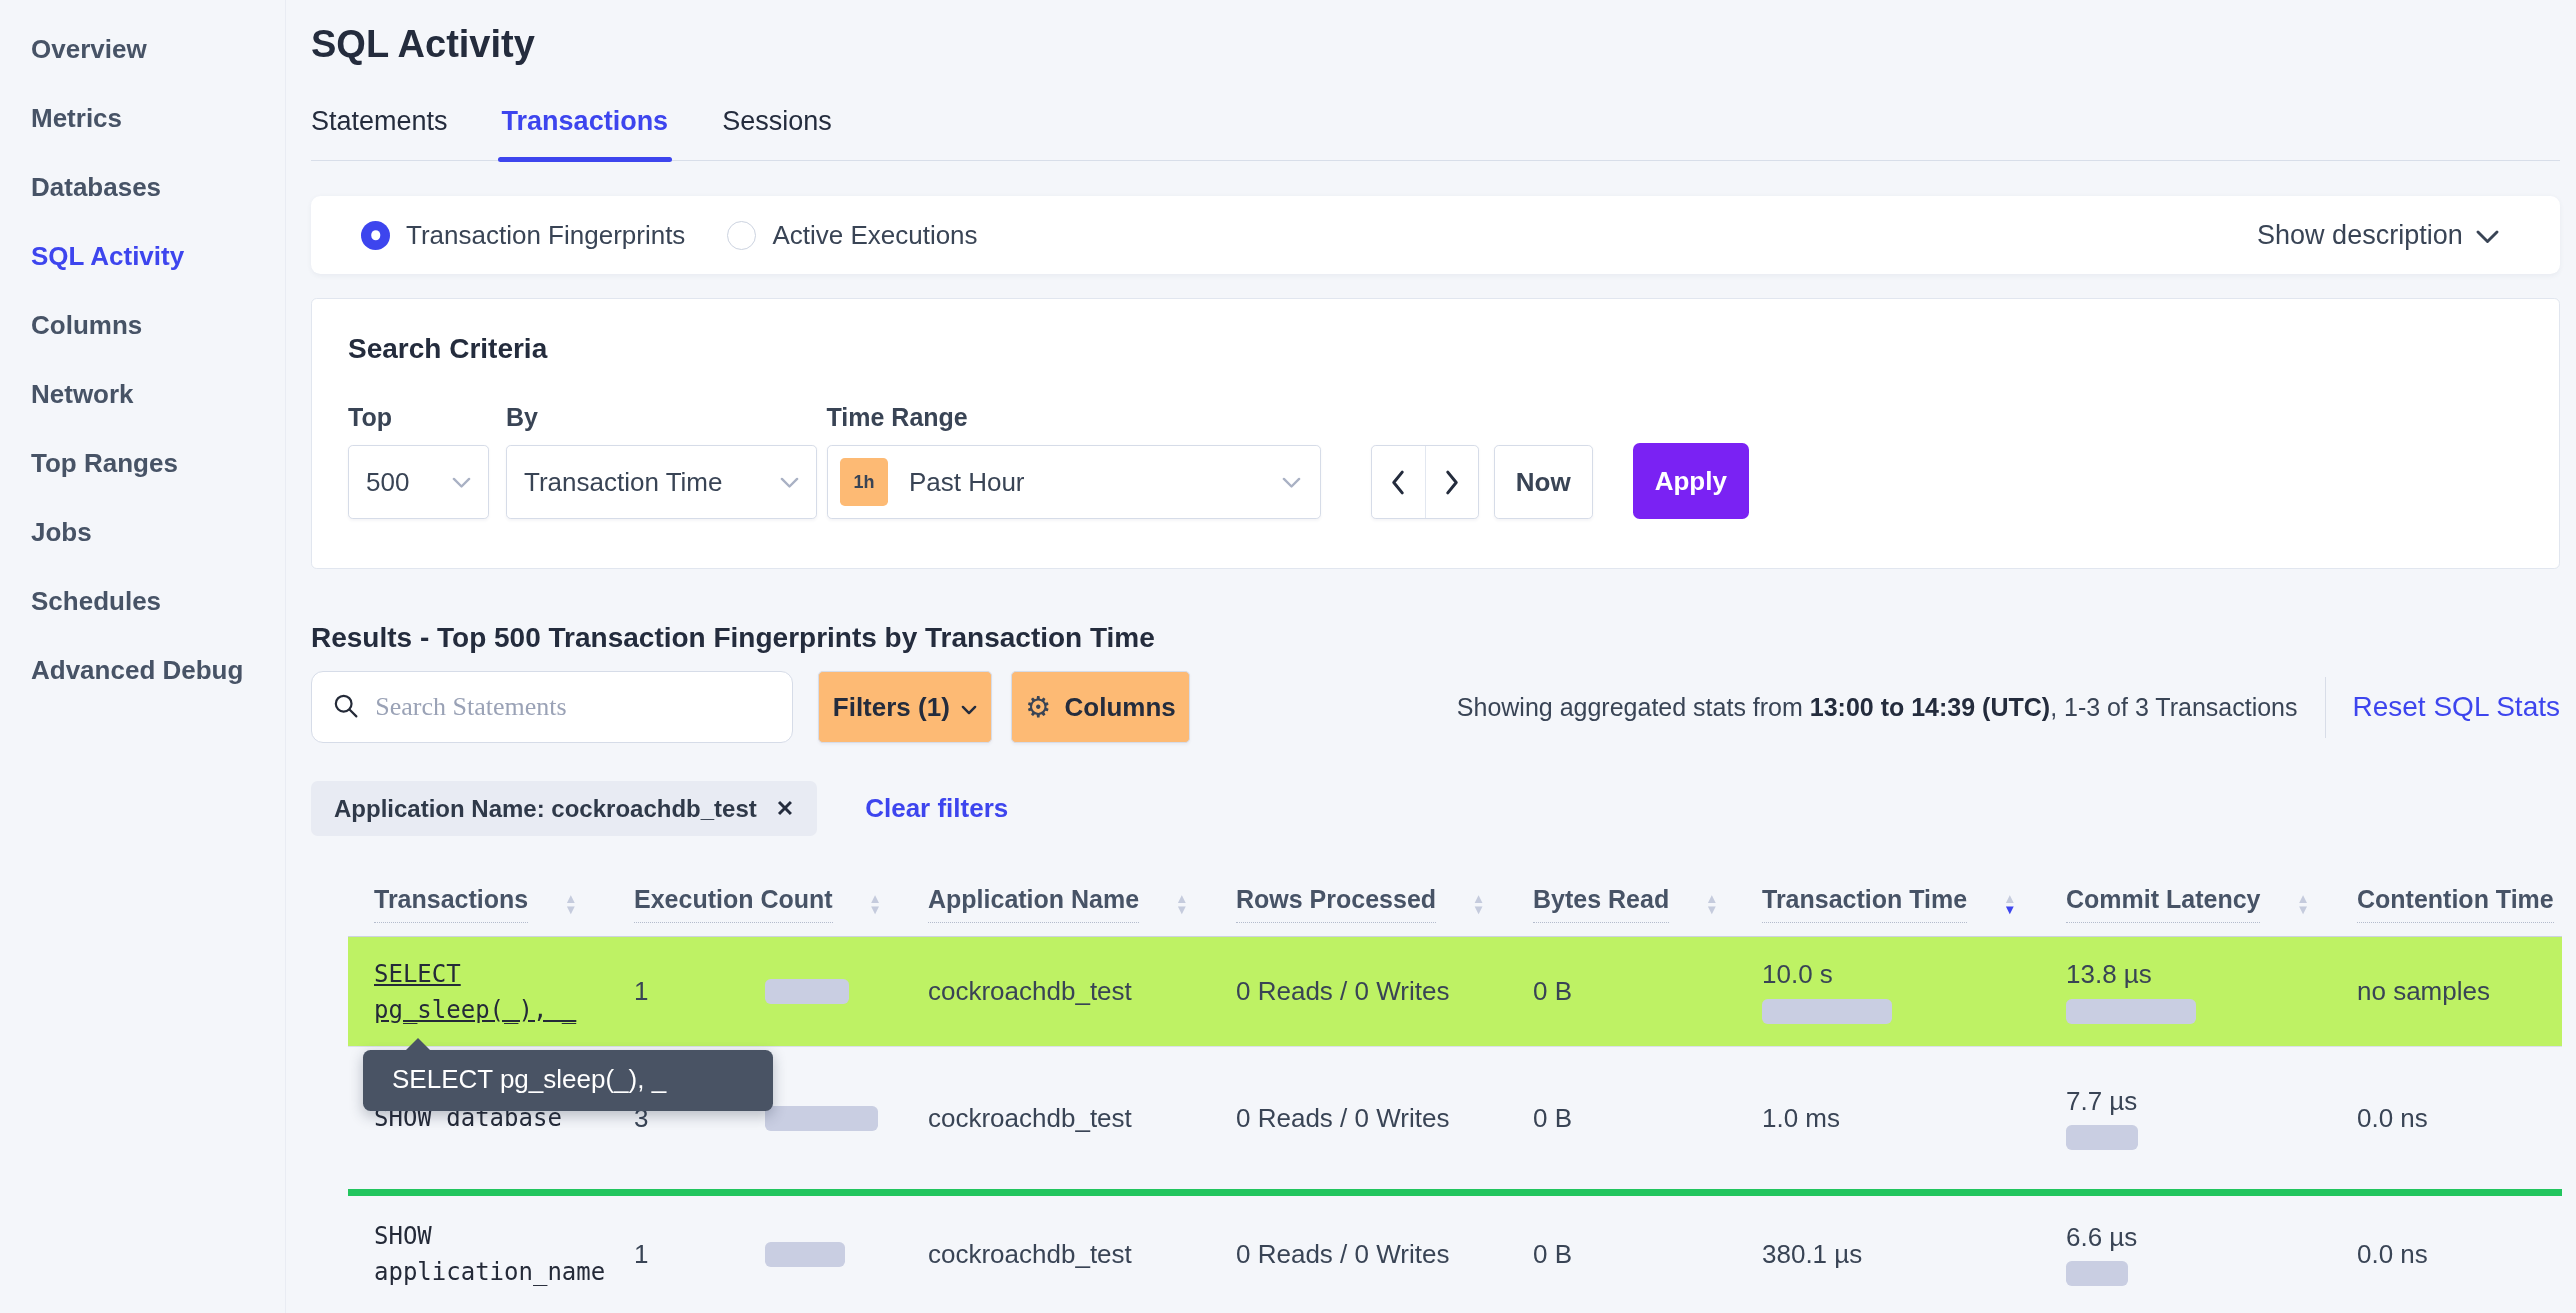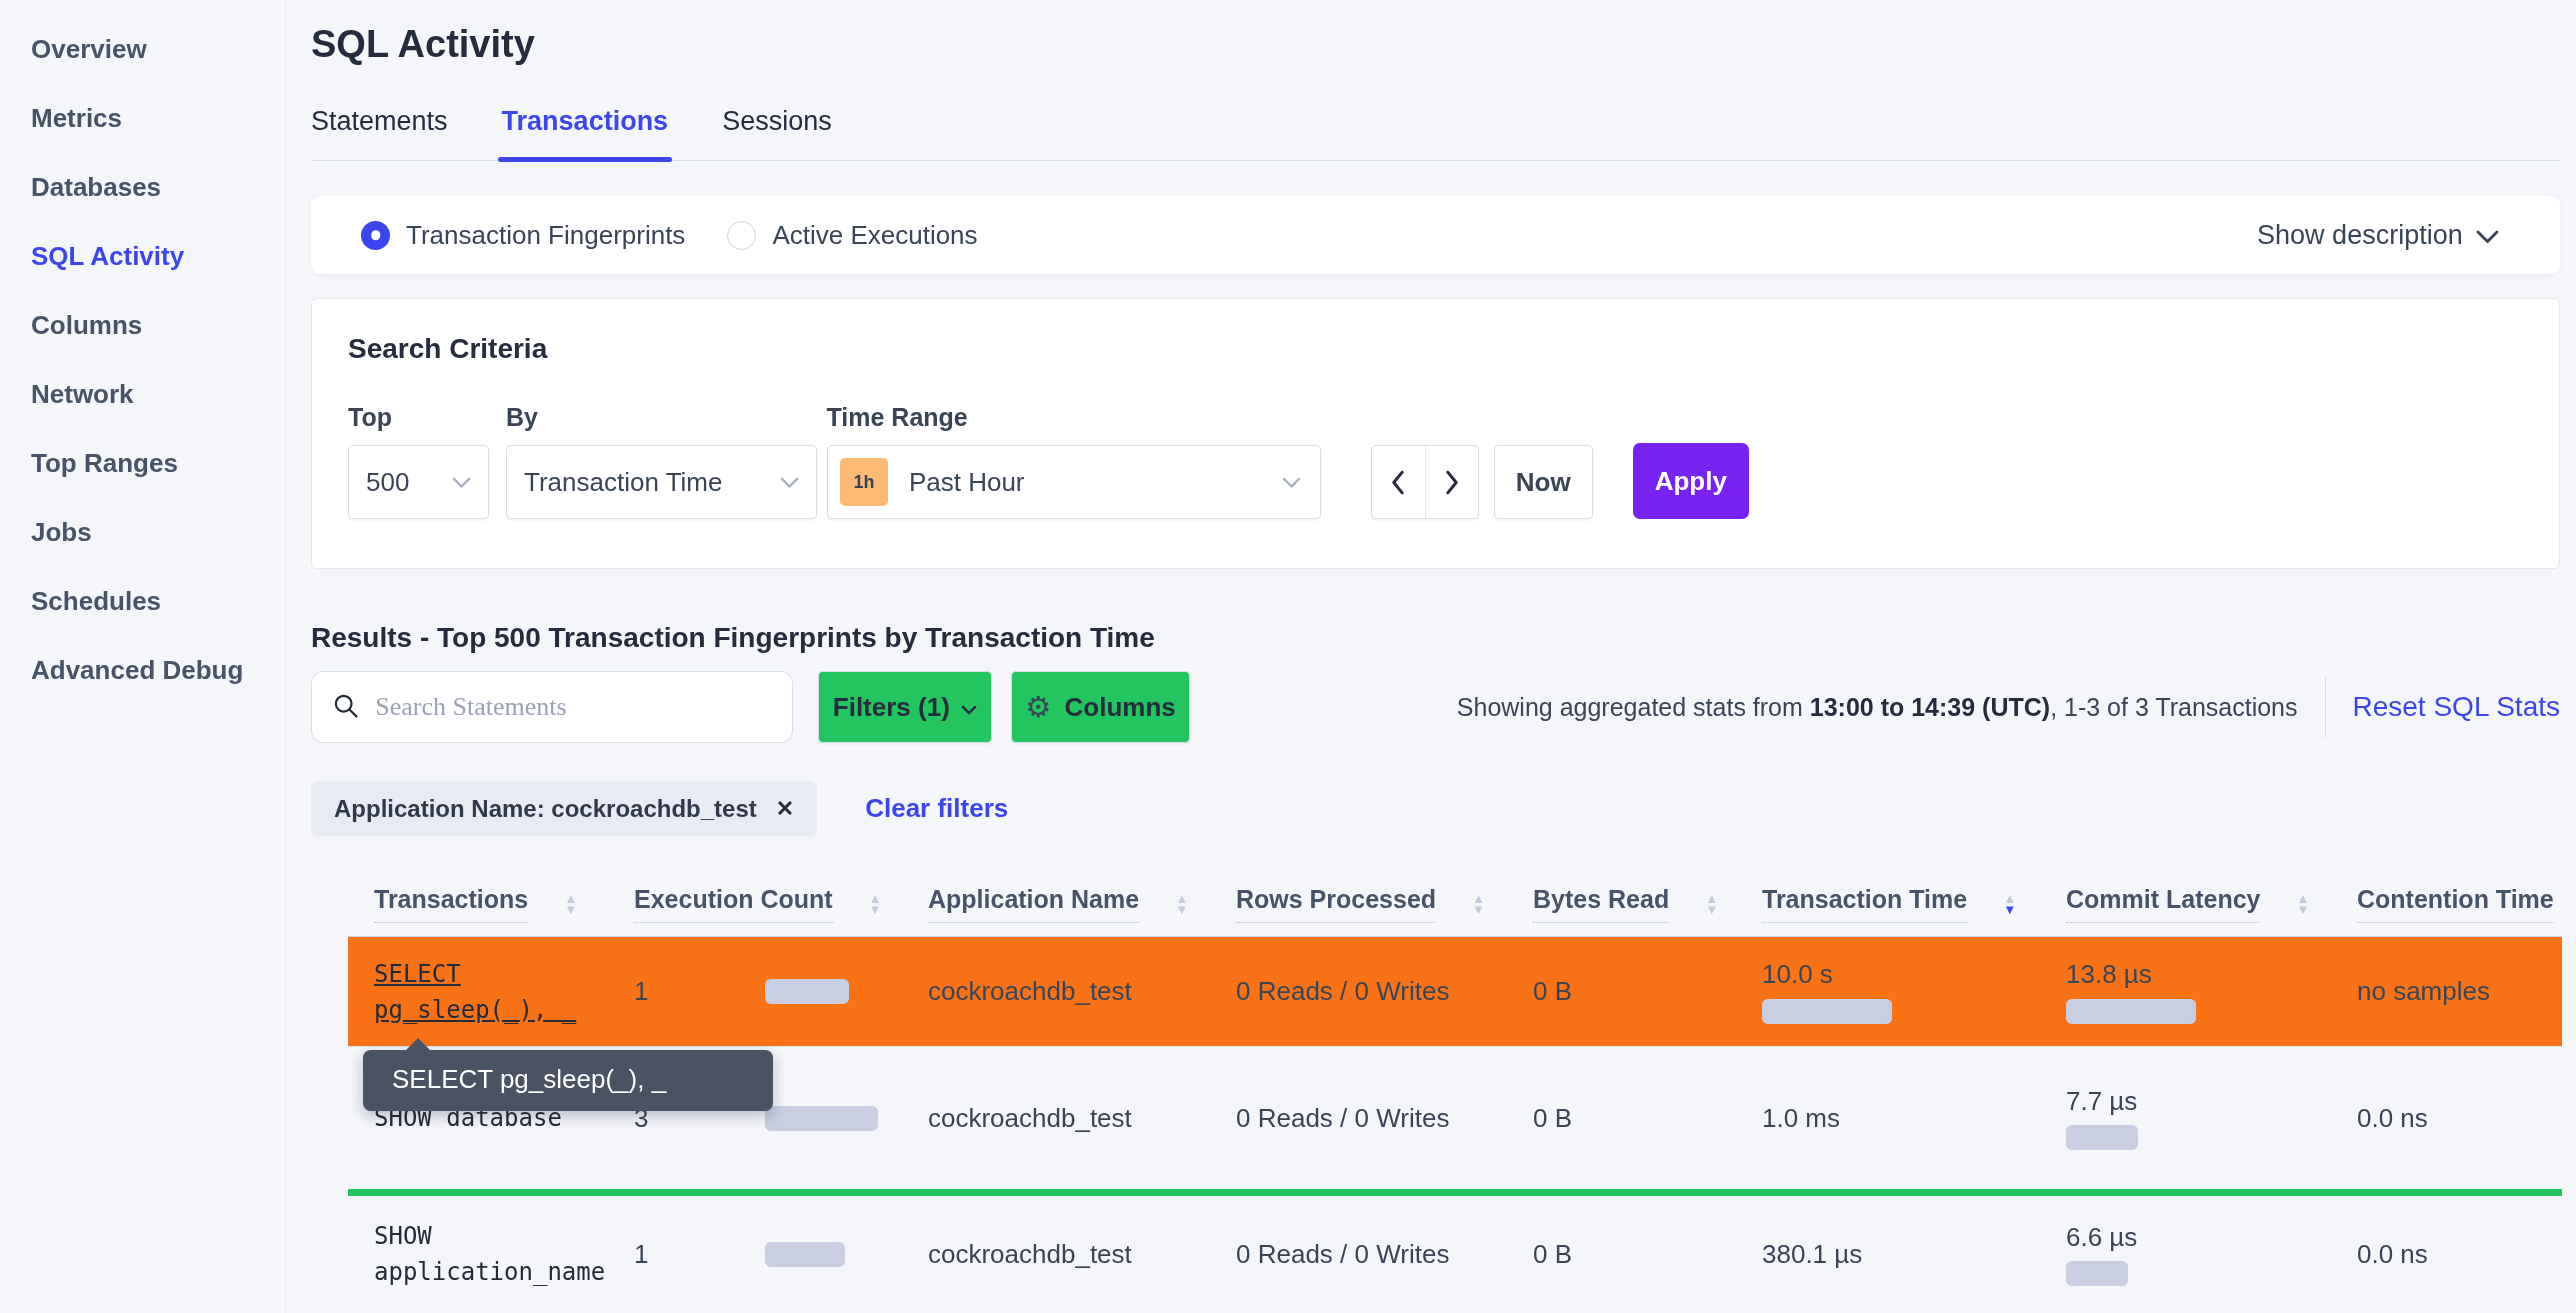--- a/index.html
+++ b/index.html
@@ -45,21 +45,21 @@
   .range-btn + .range-btn { border-left:1px solid #e2e7f0; }
   .now-btn { margin-left:15.3px; width:99px; height:74px; background:#fff; border:1px solid #d6dce8; border-radius:4.8px; display:flex; align-items:center; justify-content:center; font-size:26px; font-weight:600; color:#394455; cursor:pointer; box-shadow:0 1.9px 2.9px rgba(56,66,99,.05); }
   .apply-btn { margin-left:40px; width:116px; height:76px; background:#7a22f3; color:#fff; font-size:26px; font-weight:700; border-radius:6.7px; display:flex; align-items:center; justify-content:center; cursor:pointer; }
 
   
   .results-title { margin-top:53px; font-size:28px; font-weight:700; color:#242c3d; }
   .toolbar { margin-top:17px; display:flex; align-items:center; }
   .search-box { width:482px; height:72px; background:#fff; border:1px solid #d6dce8; border-radius:12px; display:flex; align-items:center; padding:0 19px; gap:15.3px;font-family:Liberation Serif, serif; }
   .search-box input { border:none; outline:none; font-family:inherit; font-size:26px; color:#394455; flex:1; background:transparent; min-width:0; }
   .search-box input::placeholder { color:#9aa2b6; }
-  .btn { height:72px; background:#22c55e; border:1px solid #d6dce8; border-radius:4.8px; display:flex; align-items:center; justify-content:center; font-size:26px; font-weight:700; color:#242c3d; cursor:pointer; box-shadow:0 1.9px 2.9px rgba(56,66,99,.05); }
+  .btn { height:72px; background:#fdba74; border:1px solid #d6dce8; border-radius:4.8px; display:flex; align-items:center; justify-content:center; font-size:26px; font-weight:700; color:#242c3d; cursor:pointer; box-shadow:0 1.9px 2.9px rgba(56,66,99,.05); }
   .filters-btn { width:174px; margin-left:25px; gap:11.4px; }
   .columns-btn { width:179px; margin-left:19px; gap:13.3px; }
   .gear { font-size:29px; font-weight:400; color:#394455; line-height:1; }
   .toolbar-right { margin-left:auto; display:flex; align-items:center; }
   .stats { font-size:25px; color:#394455; white-space:nowrap; }
   .stats b { color:#242c3d; }
   .vdiv { width:1px; height:61px; background:#d8dde8; margin:0 27px; }
   .reset-link { font-size:28px; color:#3d45ee; cursor:pointer; white-space:nowrap; }
 
   .chip-row { margin-top:38px; display:flex; align-items:center; }
@@ -68,21 +68,21 @@
   .clear-link { margin-left:48px; font-size:26px; font-weight:700; color:#3d45ee; cursor:pointer; }
 
   
   .table { margin-top:36px; margin-left:37px; width:2214px; }
   .thead, .tr { display:grid; grid-template-columns:260px 294px 308px 297px 229px 304px 291px 231px; align-items:center; }
   .thead { height:65px; border-bottom:1px solid #ccd3df; }
   .th { display:flex; align-items:center; padding-left:26px; font-size:25px; font-weight:700; color:#475366; white-space:nowrap; }
   .th-label { border-bottom:1.9px dotted #b4bccd; padding-bottom:7.6px; cursor:pointer; }
   .sort { display:flex; flex-direction:column; margin-left:36px; font-size:13.3px; line-height:11.4px; color:#c5cbdd; cursor:pointer; }
   .sort .down.active { color:#3d45ee; }
-  .tr.r1 { height:109px; background:#f97316; }
+  .tr.r1 { height:109px; background:#bef264; }
   .tr.r2 { height:143px; border-top:1px solid #dbe0ea; }
   .tr.r3 { height:123px; border-top:7px solid #22c55e; }
   .td { padding-left:26px; font-size:26px; color:#394455; }
   .td.mono { font-family:"DejaVu Sans Mono", monospace; font-size:24px; color:#242a38; line-height:1.5; }
   .fp-link { color:#3d45ee; text-decoration:underline; cursor:pointer; }
   .exec { display:flex; align-items:center; }
   .exec .n { width:131px; }
   .bar { height:25px; border-radius:5.7px; background:#c9cee2; }
   .metric { display:flex; flex-direction:column; align-items:flex-start; }
   .metric .bar { margin-top:8.6px; }

